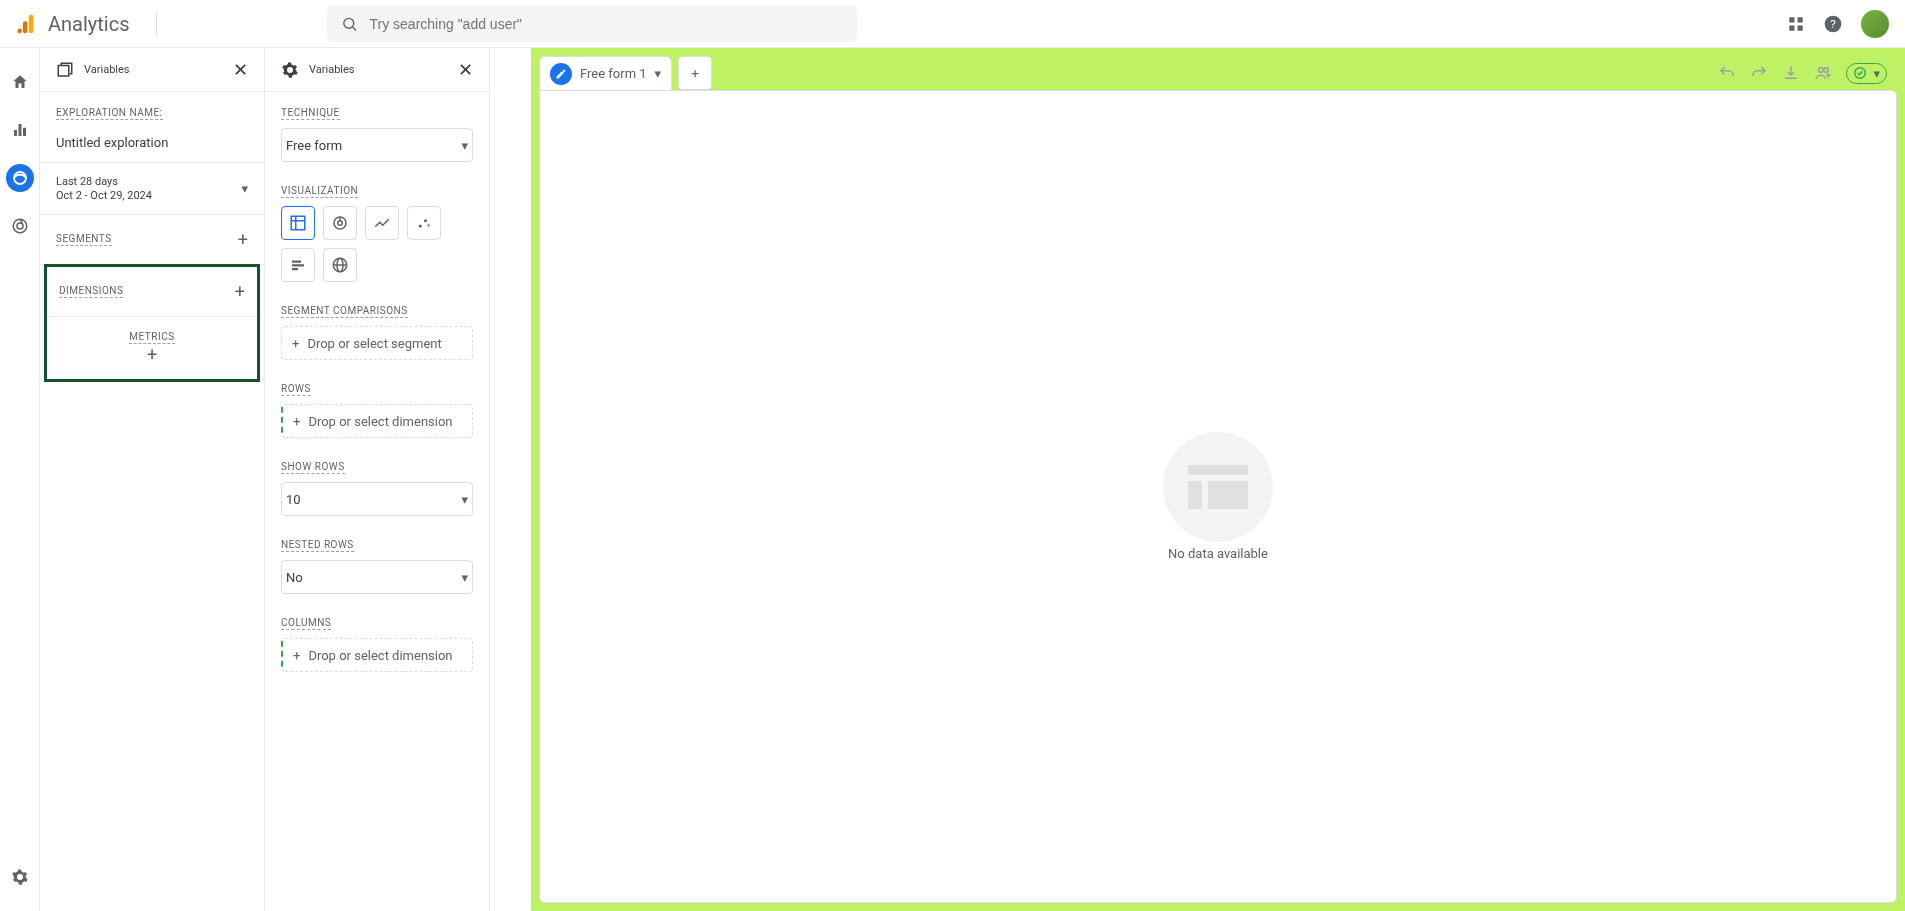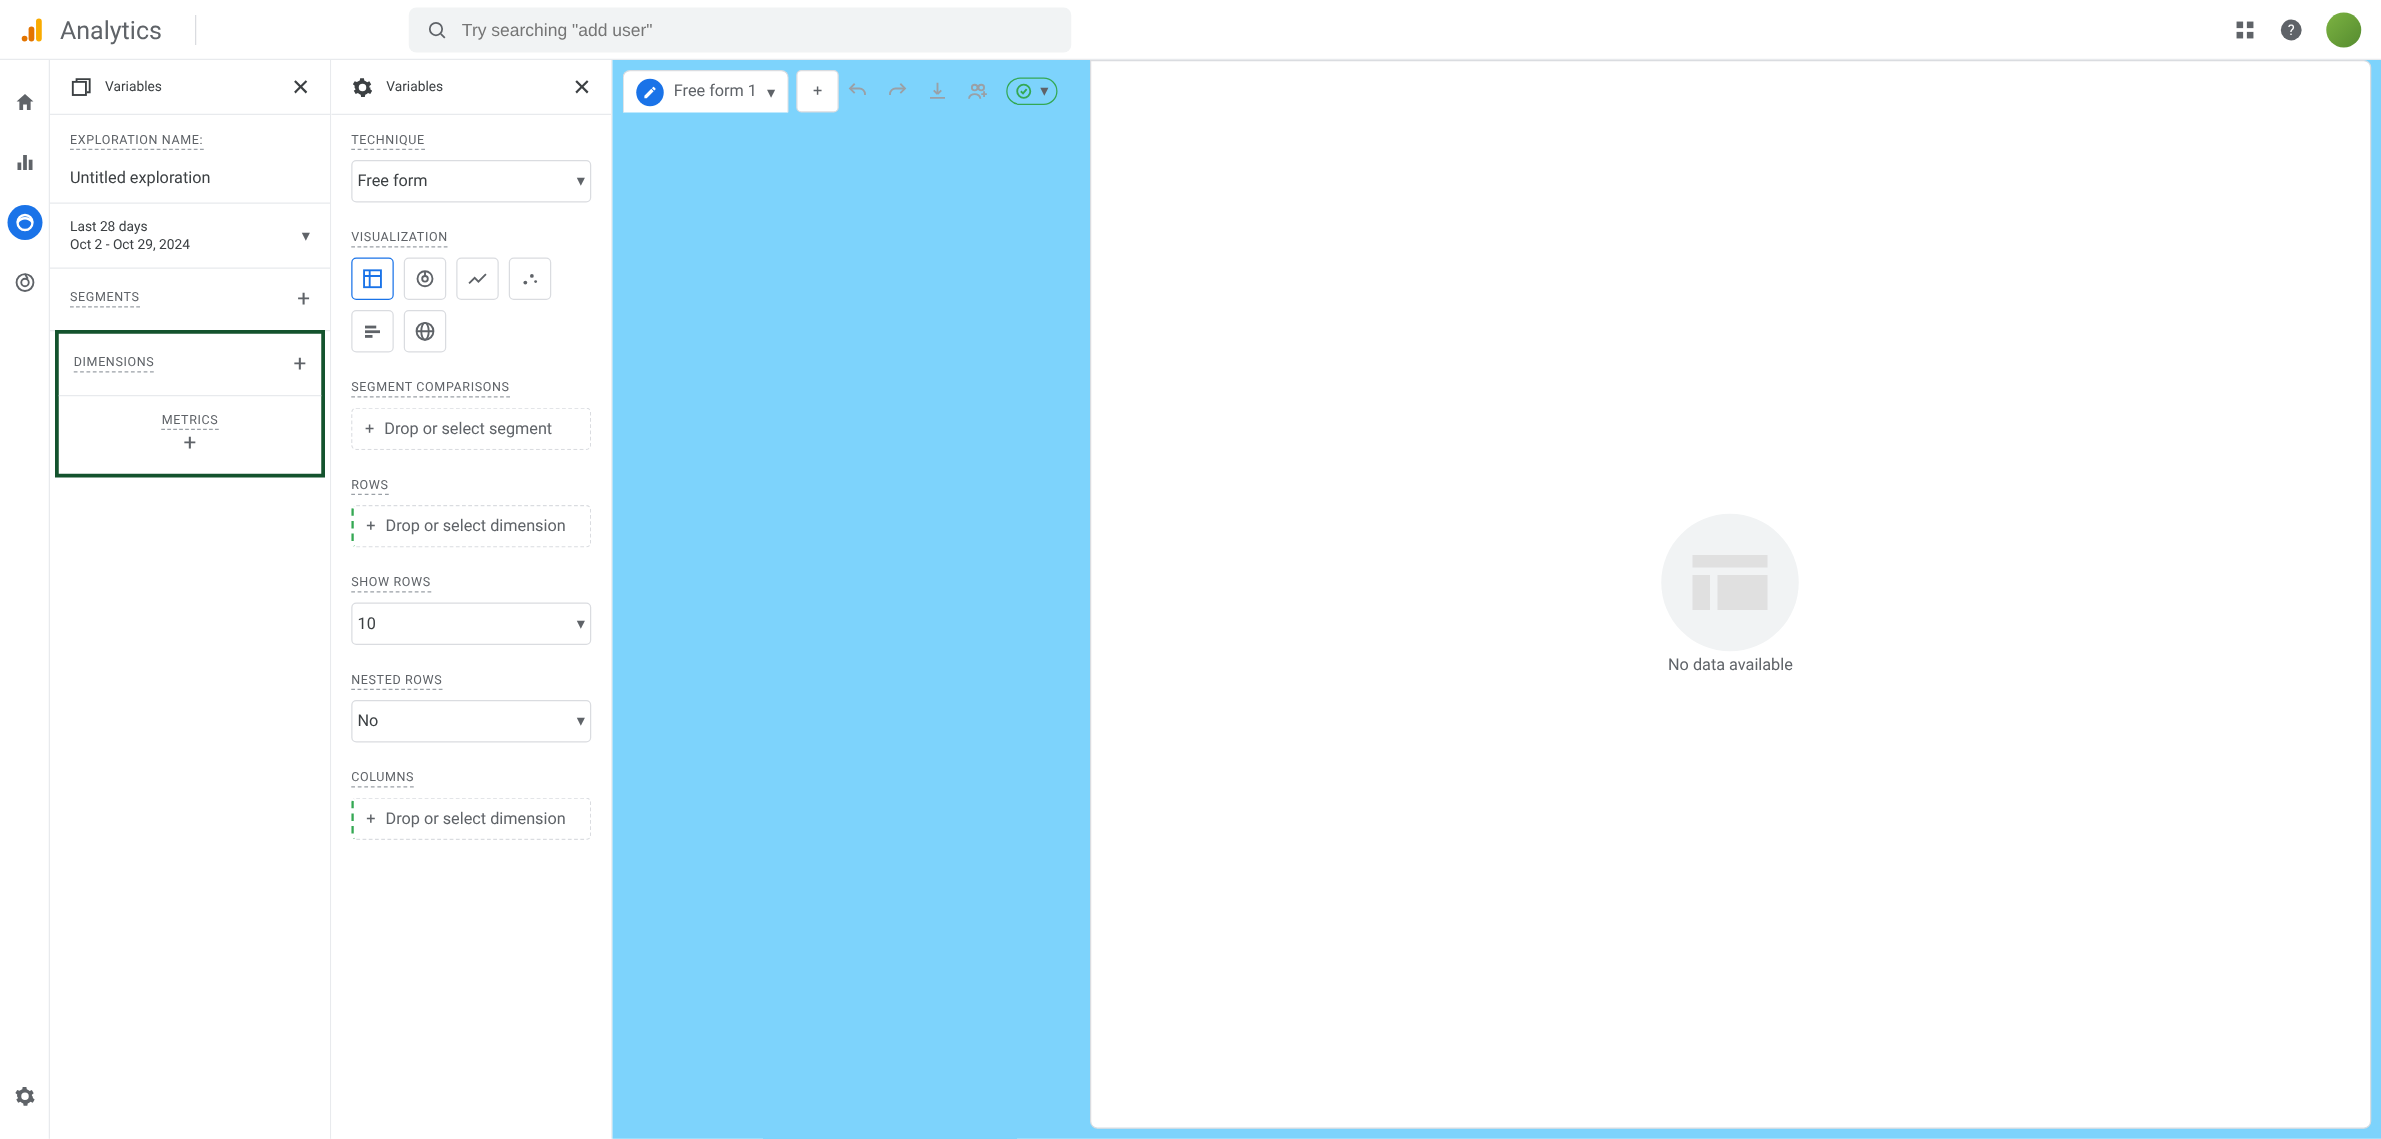--- a/index.html
+++ b/index.html
@@ -57,21 +57,21 @@
 .set-label { font-size: 10px; letter-spacing: 0.5px; color: #5f6368; text-transform: uppercase; border-bottom: 1px dashed #9aa0a6; display: inline-block; padding-bottom: 1px; margin-bottom: 8px; }
 .select-box { height: 34px; border: 1px solid #dadce0; border-radius: 4px; display: flex; align-items: center; padding: 0 4px; justify-content: space-between; font-size: 13px; color: #3c4043; cursor: pointer; }
 .input-box { height: 34px; border: 1px solid #dadce0; border-radius: 4px; padding: 0 12px; font-size: 13px; color: #3c4043; width: 100%; outline: none; }
 .viz-grid { display: flex; flex-wrap: wrap; gap: 8px; }
 .viz-item { width: 34px; height: 34px; border: 1px solid #dadce0; border-radius: 4px; display: flex; align-items: center; justify-content: center; color: #5f6368; cursor: pointer; }
 .viz-item.active { border-color: #1a73e8; color: #1a73e8; }
 .drop-zone { height: 34px; border: 1px dashed #dadce0; border-radius: 4px; display: flex; align-items: center; padding: 0 10px; gap: 8px; color: #5f6368; font-size: 13px; cursor: pointer; }
 .drop-zone.green-edge { border-left: 2px dashed #34a853; }
 
 
-.canvas { flex: 1; background: #7dd3fc; display: flex; flex-direction: row; }
+.canvas { flex: 1; background: #bef264; display: flex; flex-direction: column; margin-left: 41px; }
 .tab-bar { height: 42px; display: flex; align-items: center; padding: 8px 8px 0; gap: 6px; }
 .tab { height: 34px; background: #fff; border-radius: 6px 6px 0 0; display: flex; align-items: center; padding: 0 10px; gap: 8px; border: 1px solid #dadce0; border-bottom: none; cursor: pointer; }
 .tab-pencil { width: 22px; height: 22px; background: #1a73e8; border-radius: 50%; display: flex; align-items: center; justify-content: center; color: #fff; }
 .tab-text { font-size: 13px; color: #5f6368; }
 .tab-add { width: 34px; height: 34px; border: 1px solid #dadce0; border-radius: 4px; display: flex; align-items: center; justify-content: center; color: #5f6368; background: #fff; cursor: pointer; }
 .tab-tools { margin-left: auto; display: flex; align-items: center; gap: 14px; padding-right: 10px; color: #9aa0a6; }
 .tool-ic { cursor: pointer; }
 .status-pill { display: flex; align-items: center; gap: 6px; border: 1px solid #34a853; border-radius: 14px; padding: 2px 6px; color: #34a853; }
 .canvas-body { flex: 1; background: #fff; margin: 0 8px 8px; border: 1px solid #dadce0; border-radius: 0 6px 6px 6px; display: flex; align-items: center; justify-content: center; flex-direction: column; gap: 4px; }
 .placeholder-art { width: 110px; height: 110px; background: #f1f3f4; border-radius: 50%; display: flex; align-items: center; justify-content: center; }

